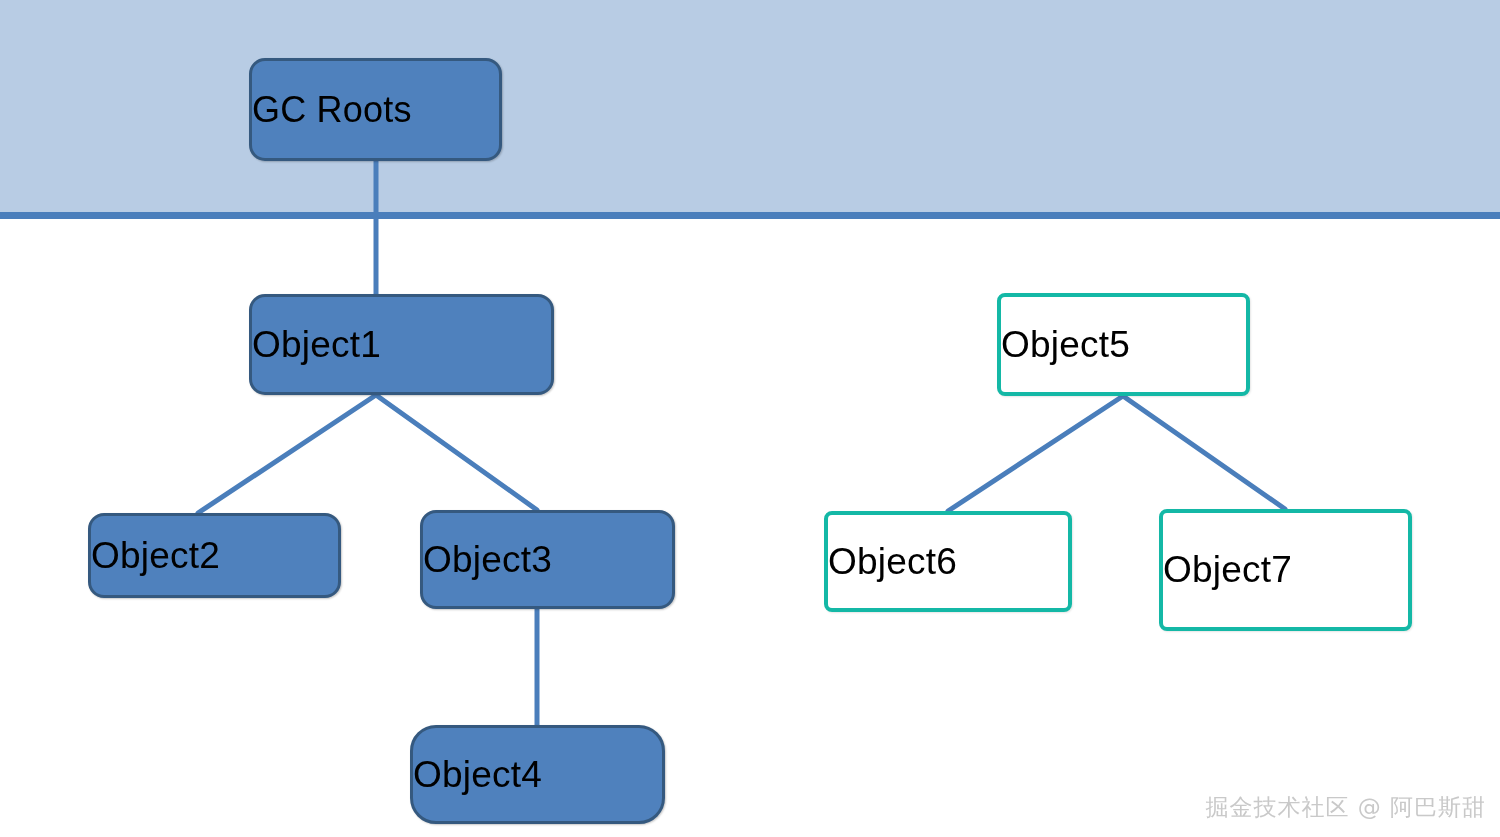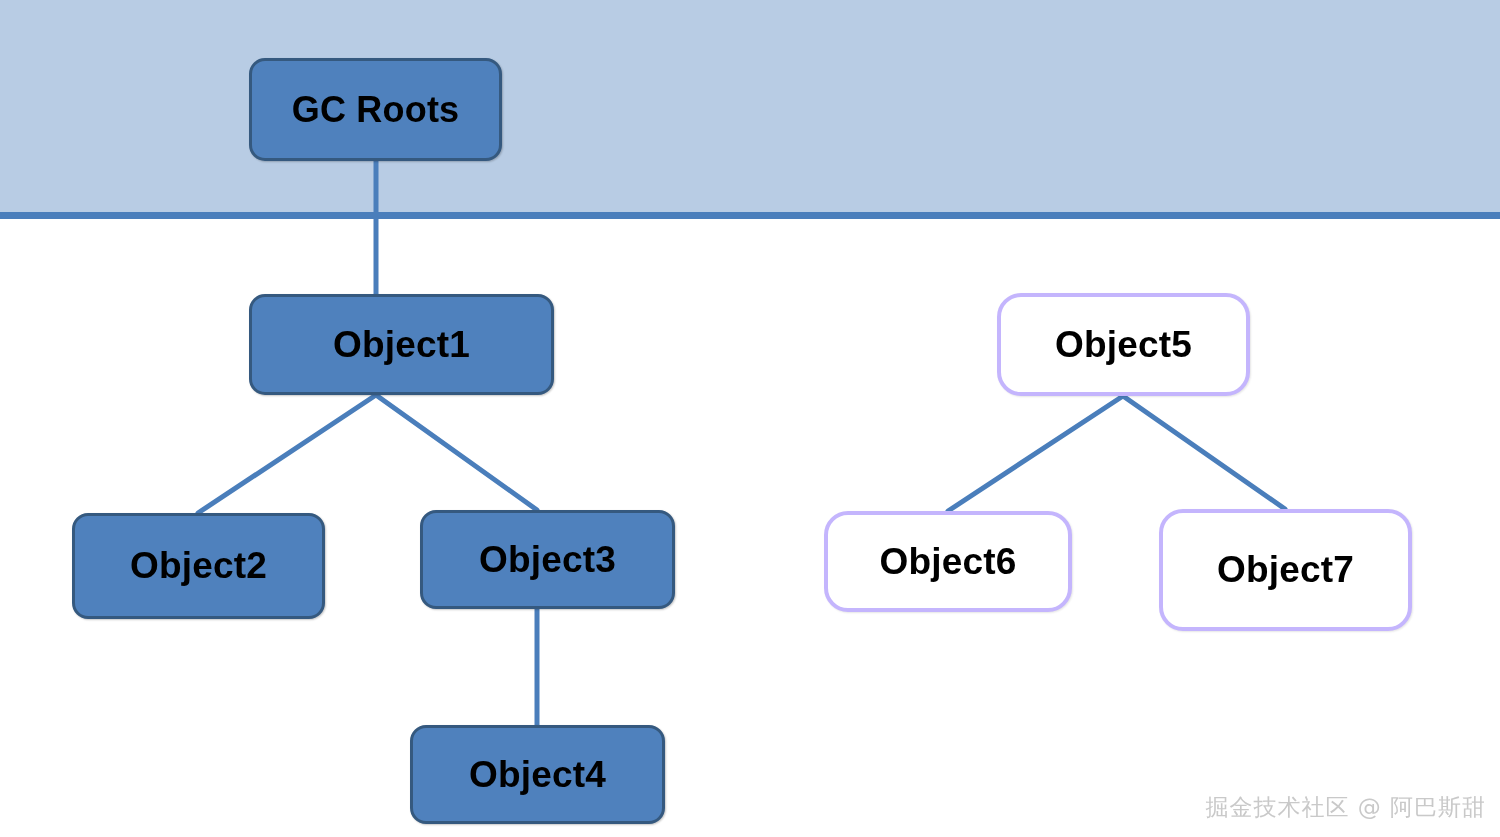--- a/index.html
+++ b/index.html
@@ -55,37 +55,37 @@
     width: 1500px;
     height: 837px;
   }
 
   
   .node {
     position: absolute;
     box-sizing: border-box;
     display: flex;
     align-items: center;
-    justify-content: center;
+    justify-content: flex-start;
     border-radius: 16px;
     font-size: 37px;
-    font-weight: bold;
+    font-weight: normal;
     color: #000000;
     letter-spacing: 0.2px;
     white-space: nowrap;
   }
   .node.filled {
     background: #4f81bd;
     border: 3px solid #35597f;
     box-shadow: 1px 1px 2px rgba(0,0,0,0.22);
   }
   .node.hollow {
     background: #ffffff;
-    border: 4px solid #c4b5fd;
-    border-radius: 24px;
+    border: 4px solid #14b8a6;
+    border-radius: 8px;
     box-shadow: 1px 1px 2px rgba(0,0,0,0.10);
   }
   .node.root {
     font-size: 36px;
   }
 
   
   #watermark {
     position: absolute;
     right: 14px;
@@ -114,27 +114,27 @@
       <line x1="1123" y1="396" x2="1285" y2="509" stroke="#4a7ebb" stroke-width="5" stroke-linecap="round"></line>
     </svg>
 
   <div id="nodes">
       <div class="node filled root" style="left: 249px; top: 58px; width: 253px; height: 103px;">
         <span>GC Roots</span>
       </div>
       <div class="node filled" style="left: 249px; top: 294px; width: 305px; height: 101px;">
         <span>Object1</span>
       </div>
-      <div class="node filled" style="left: 72px; top: 513px; width: 253px; height: 106px;">
+      <div class="node filled" style="left: 88px; top: 513px; width: 253px; height: 85px;">
         <span>Object2</span>
       </div>
       <div class="node filled" style="left: 420px; top: 510px; width: 255px; height: 99px;">
         <span>Object3</span>
       </div>
-      <div class="node filled" style="left: 410px; top: 725px; width: 255px; height: 99px;">
+      <div class="node filled" style="left: 410px; top: 725px; width: 255px; height: 99px; border-radius: 26px;">
         <span>Object4</span>
       </div>
       <div class="node hollow" style="left: 997px; top: 293px; width: 253px; height: 103px;">
         <span>Object5</span>
       </div>
       <div class="node hollow" style="left: 824px; top: 511px; width: 248px; height: 101px;">
         <span>Object6</span>
       </div>
       <div class="node hollow" style="left: 1159px; top: 509px; width: 253px; height: 122px;">
         <span>Object7</span>

